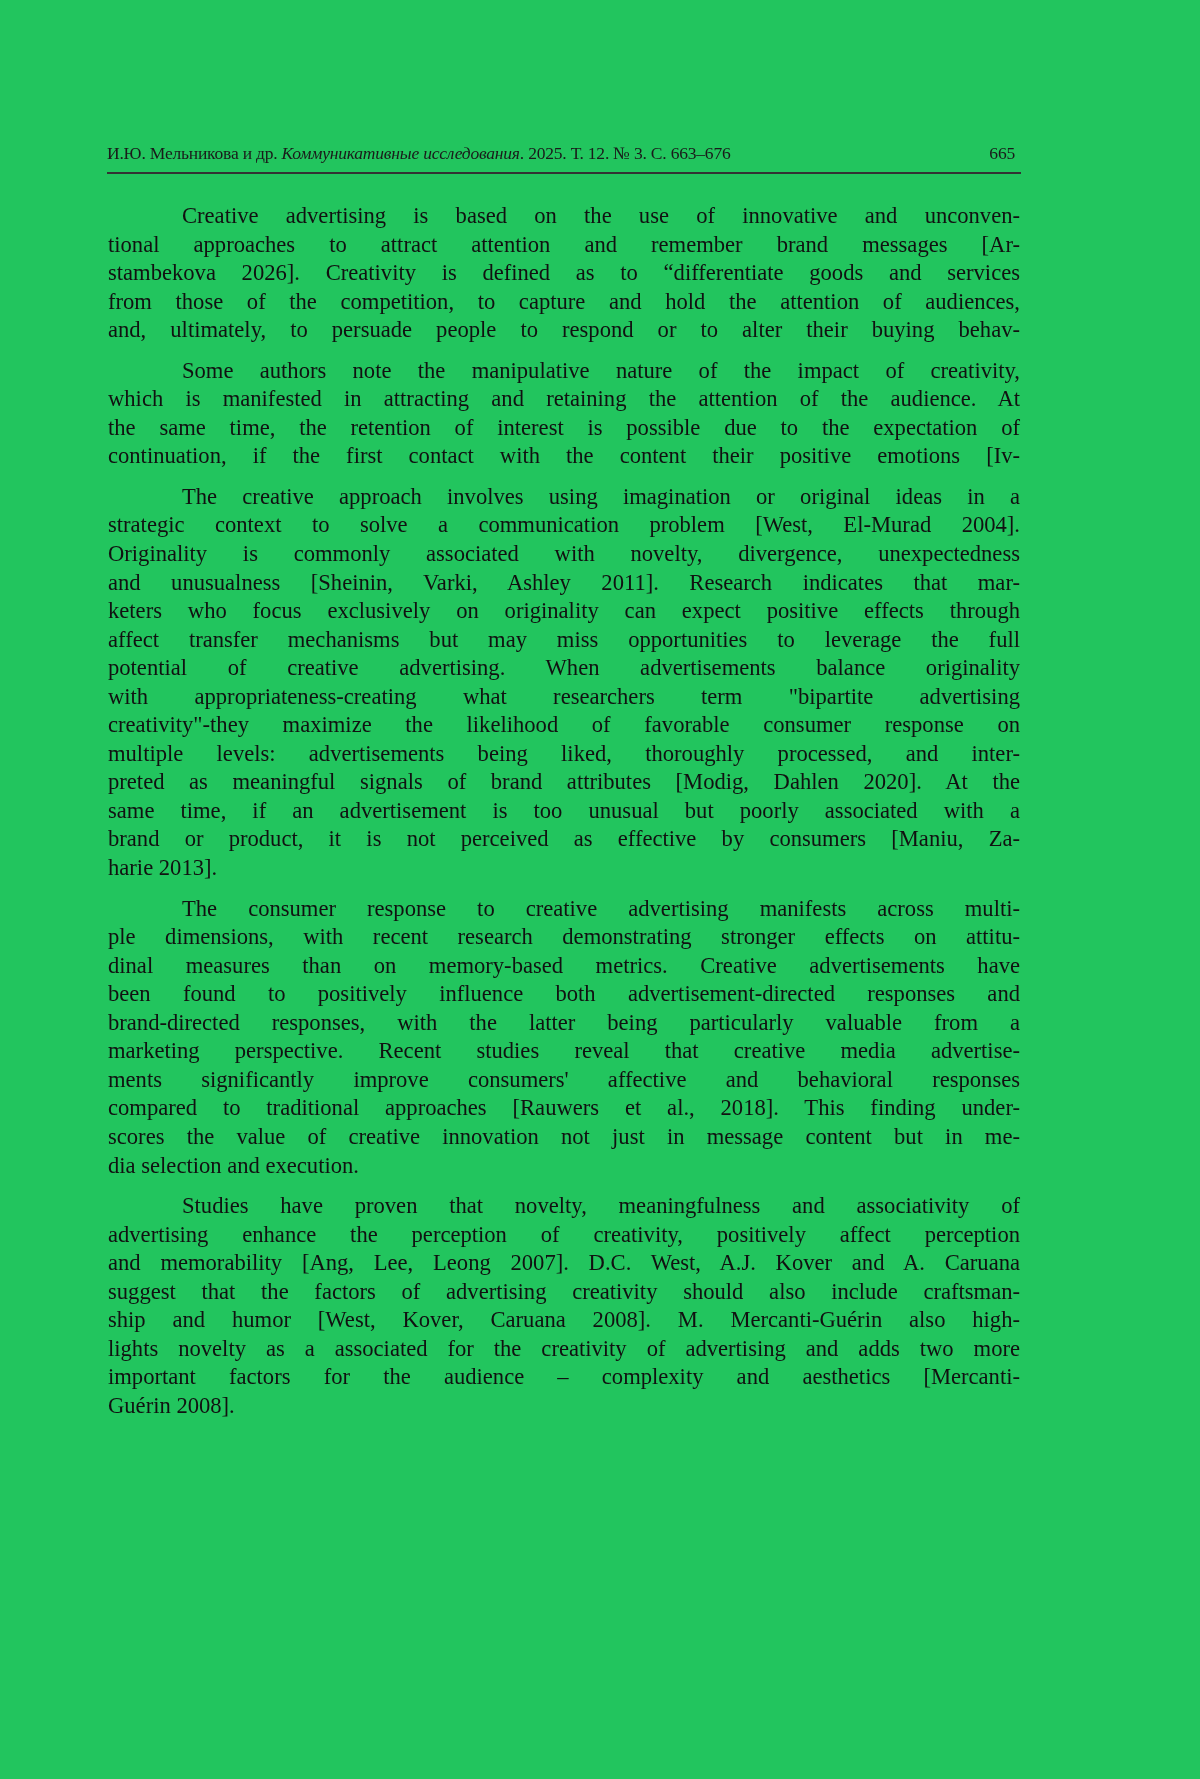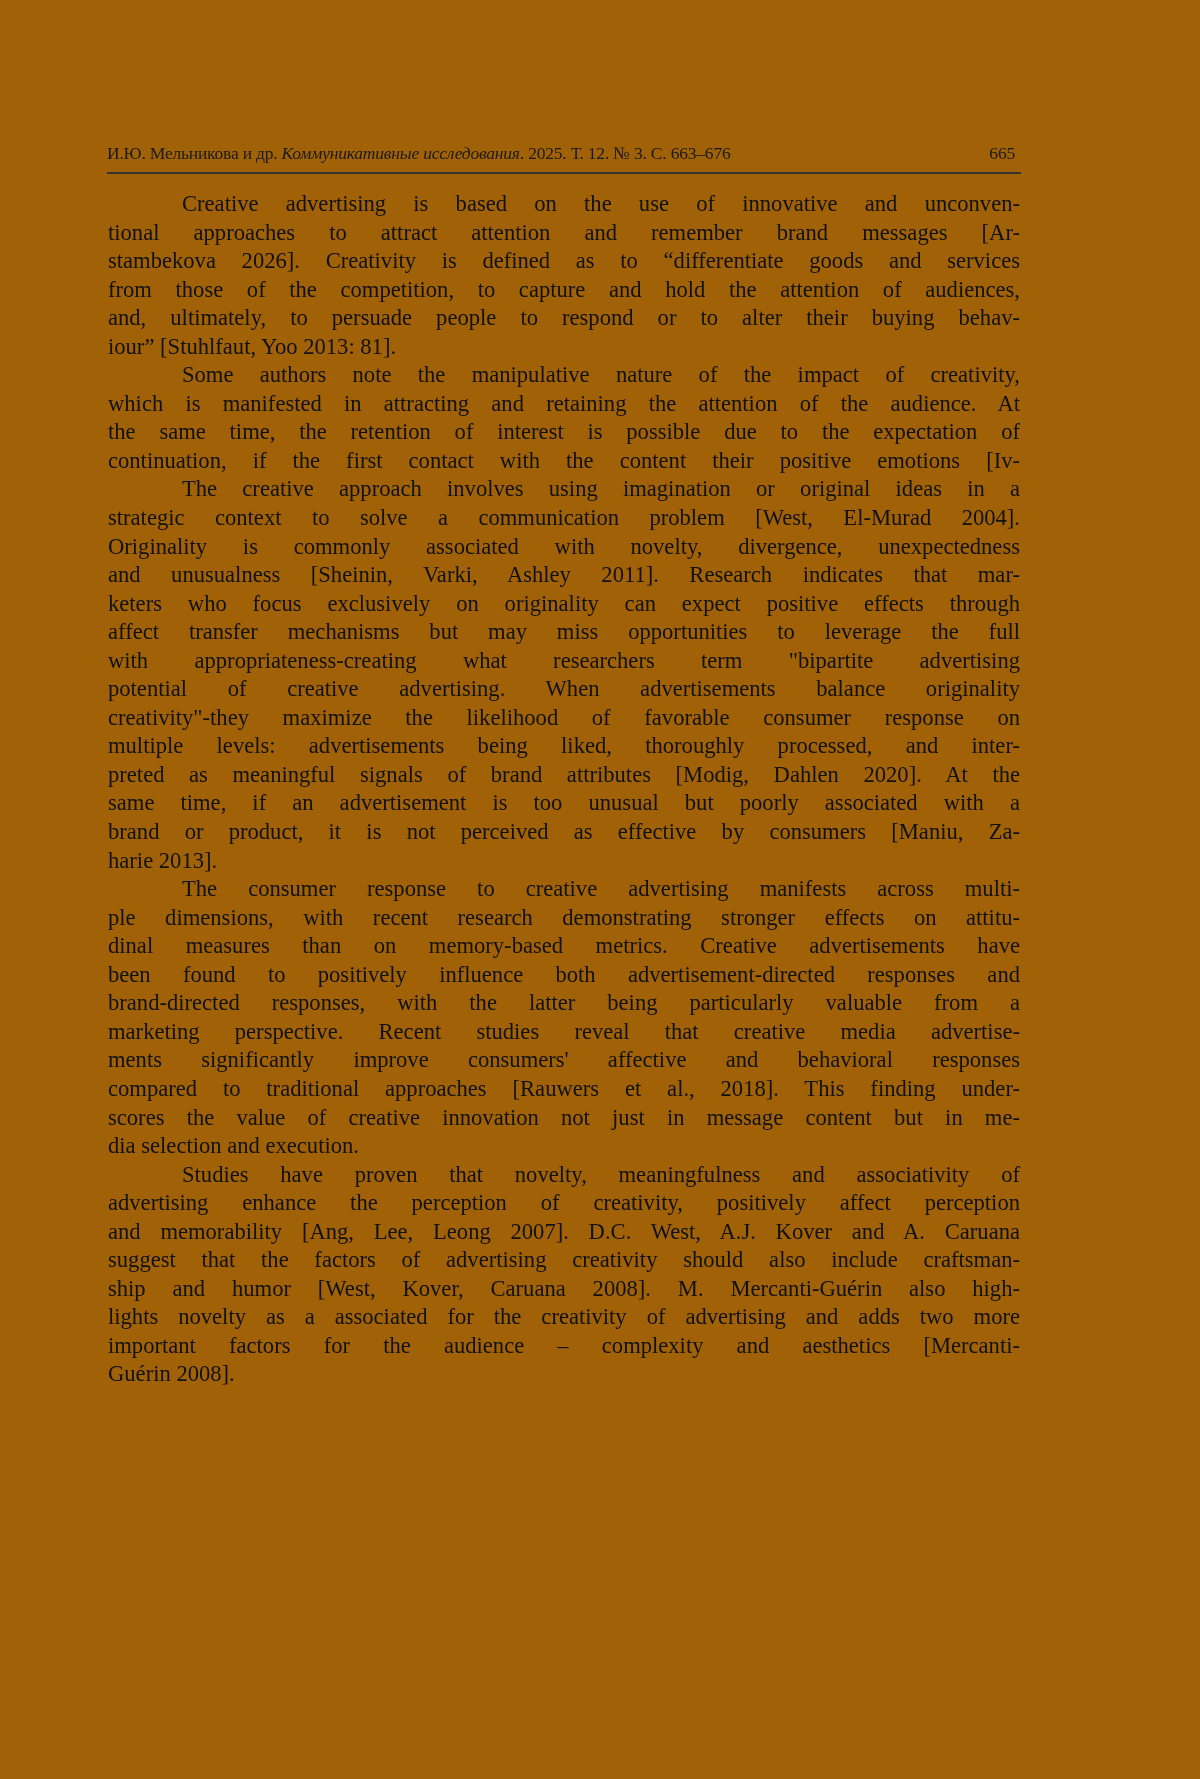--- a/index.html
+++ b/index.html
@@ -1,17 +1,17 @@
 <!DOCTYPE html>
 <html><head>
 <meta charset="utf-8">
 <style>
   html, body { margin: 0; padding: 0; background: #ffffff; }
   body { width: 1200px; height: 1779px; position: relative; overflow: hidden; }
-  .page { position: absolute; left: 0; top: 0; width: 1200px; height: 1779px; background: #a16207; }
+  .page { position: absolute; left: 0; top: 0; width: 1200px; height: 1779px; background: #22c55e; }
   .running-head {
     position: absolute; left: 107px; top: 143px; width: 914px; height: 26px;
     font-family: "Liberation Serif", serif; font-size: 17.5px; color: #1a1a1a;
     letter-spacing: -0.2px; white-space: nowrap;
   }
   .running-head .journal { font-style: italic; }
   .running-head .page-num { position: absolute; right: 6px; top: 0; text-align: right; }
   .head-rule {
     position: absolute; left: 107px; top: 172px; width: 914px; height: 0;
     border-top: 2px solid #333;
@@ -19,21 +19,21 @@
   .body-text {
     position: absolute; left: 108px; top: 190px; width: 912px;
     font-family: "Liberation Serif", serif; font-size: 22.6px; color: #111;
     line-height: 28.55px;
   }
   .ln {
     display: block; height: 28.55px; white-space: nowrap;
     text-align: justify; text-align-last: justify; overflow: visible;
   }
   .ln.last { text-align-last: left; }
-  .ln.indent { padding-left: 74px; }
+  .ln.indent { padding-left: 74px; margin-top: 12px; }
 </style>
 </head>
 <body>
 
 <div class="page">
 
   <div class="running-head">
     <span>И.Ю. Мельникова и др.</span>
     <span class="journal">Коммуникативные исследования</span><span>. 2025. Т. 12. № 3. С. 663–676</span>
     <span class="page-num">665</span>
@@ -41,39 +41,38 @@
   <div class="head-rule"></div>
 
   <div class="body-text">
 
     <div>
       <span class="ln indent">Creative advertising is based on the use of innovative and unconven-</span>
       <span class="ln">tional approaches to attract attention and remember brand messages [Ar-</span>
       <span class="ln">stambekova 2026]. Creativity is defined as to “differentiate goods and services</span>
       <span class="ln">from those of the competition, to capture and hold the attention of audiences,</span>
       <span class="ln">and, ultimately, to persuade people to respond or to alter their buying behav-</span>
-      <span class="ln last">iour” [Stuhlfaut, Yoo 2013: 81].</span>
     </div>
 
     <div>
       <span class="ln indent">Some authors note the manipulative nature of the impact of creativity,</span>
       <span class="ln">which is manifested in attracting and retaining the attention of the audience. At</span>
       <span class="ln">the same time, the retention of interest is possible due to the expectation of</span>
       <span class="ln">continuation, if the first contact with the content their positive emotions [Iv-</span>
     </div>
 
     <div>
       <span class="ln indent">The creative approach involves using imagination or original ideas in a</span>
       <span class="ln">strategic context to solve a communication problem [West, El-Murad 2004].</span>
       <span class="ln">Originality is commonly associated with novelty, divergence, unexpectedness</span>
       <span class="ln">and unusualness [Sheinin, Varki, Ashley 2011]. Research indicates that mar-</span>
       <span class="ln">keters who focus exclusively on originality can expect positive effects through</span>
       <span class="ln">affect transfer mechanisms but may miss opportunities to leverage the full</span>
+      <span class="ln">potential of creative advertising. When advertisements balance originality</span>
       <span class="ln">with appropriateness-creating what researchers term "bipartite advertising</span>
-      <span class="ln">potential of creative advertising. When advertisements balance originality</span>
       <span class="ln">creativity"-they maximize the likelihood of favorable consumer response on</span>
       <span class="ln">multiple levels: advertisements being liked, thoroughly processed, and inter-</span>
       <span class="ln">preted as meaningful signals of brand attributes [Modig, Dahlen 2020]. At the</span>
       <span class="ln">same time, if an advertisement is too unusual but poorly associated with a</span>
       <span class="ln">brand or product, it is not perceived as effective by consumers [Maniu, Za-</span>
       <span class="ln last">harie 2013].</span>
     </div>
 
     <div>
       <span class="ln indent">The consumer response to creative advertising manifests across multi-</span>

